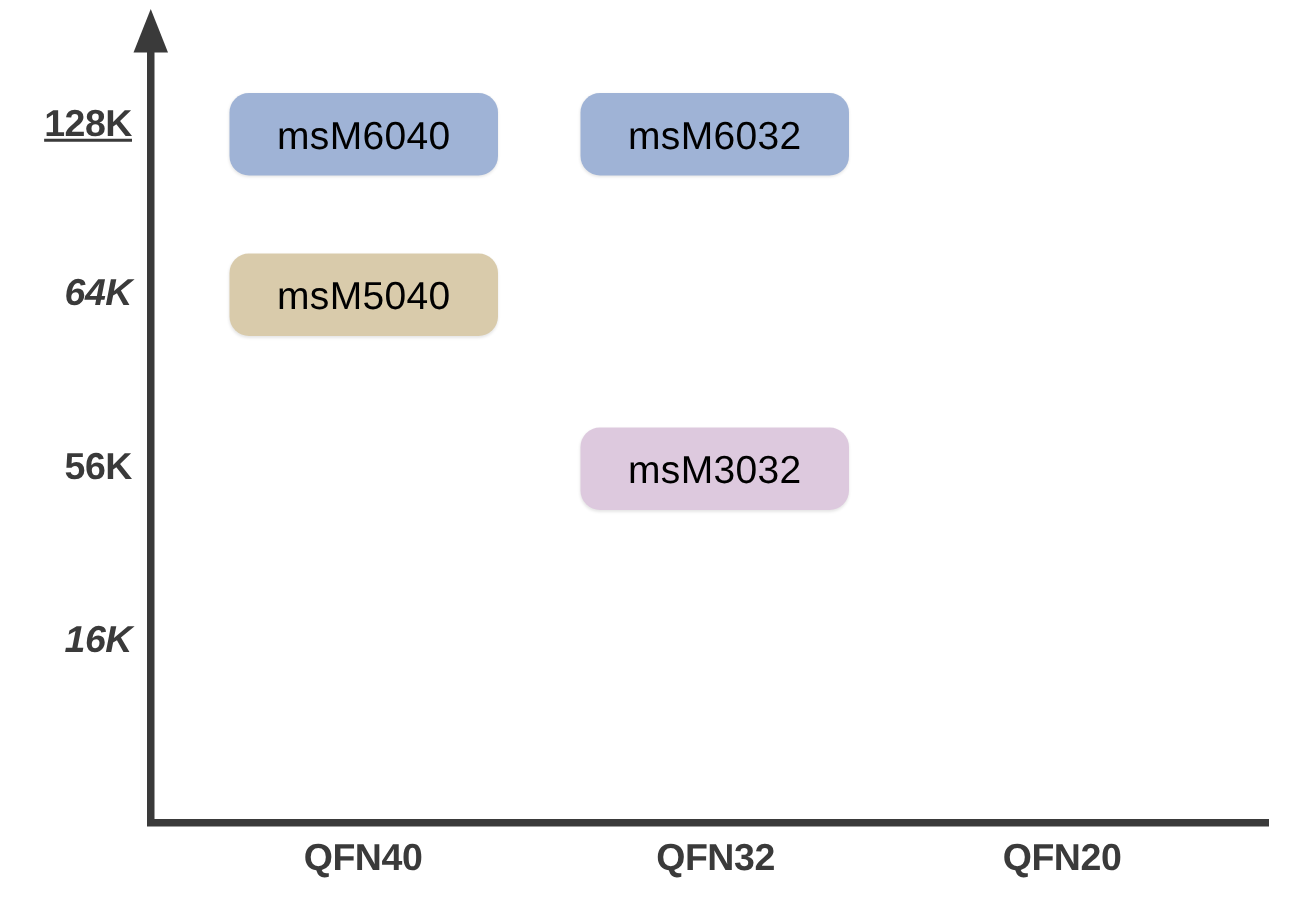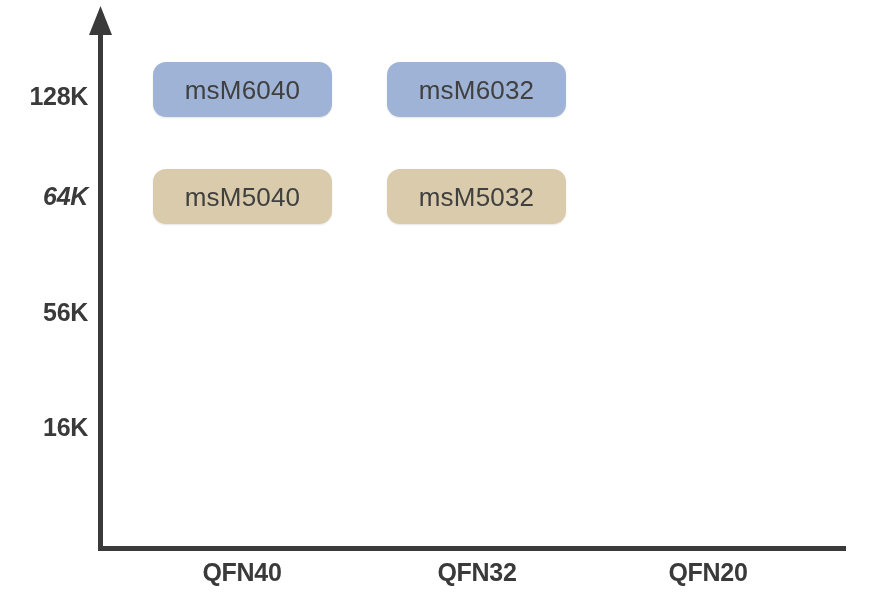--- a/index.html
+++ b/index.html
@@ -86,59 +86,59 @@
     border-radius: 13px;
     display: flex;
     align-items: center;
     justify-content: center;
     box-sizing: border-box;
     box-shadow: 0 1px 2px rgba(0,0,0,0.10);
   }
   .pill-label {
     font-size: 26px;
     font-weight: 500;
-    color: #404040;
+    color: #000000;
     letter-spacing: 0.2px;
     line-height: 1;
     white-space: nowrap;
   }
 </style>
 </head>
 <body>
 
 <div id="chart-root">
 
   <svg id="axes-svg" viewBox="0 0 869 609" width="869" height="609" xmlns="http://www.w3.org/2000/svg">
 
     <line x1="100.5" y1="24" x2="100.5" y2="550" stroke="#3a3a3a" stroke-width="5" stroke-linecap="butt"></line>
 
     <polygon points="100.5,6 112,35 89,35" fill="#3a3a3a"></polygon>
 
     <line x1="98" y1="548.5" x2="846" y2="548.5" stroke="#3a3a3a" stroke-width="5" stroke-linecap="butt"></line>
   </svg>
 
   <div class="y-axis-ticks">
-    <div class="y-tick-label" style="top:96px;">128K</div>
+    <div class="y-tick-label" style="top:83px;text-decoration:underline;">128K</div>
     <div class="y-tick-label" style="top:196px;font-style:italic;">64K</div>
     <div class="y-tick-label" style="top:312px;">56K</div>
-    <div class="y-tick-label" style="top:427px;">16K</div>
+    <div class="y-tick-label" style="top:427px;font-style:italic;">16K</div>
   </div>
 
   <div class="plot-area">
     <div class="pill" style="left:153px; top:62px; background:#9fb3d6;">
       <span class="pill-label">msM6040</span>
     </div>
     <div class="pill" style="left:387px; top:62px; background:#9fb3d6;">
       <span class="pill-label">msM6032</span>
     </div>
     <div class="pill" style="left:153px; top:169px; background:#d9cbab;">
       <span class="pill-label">msM5040</span>
     </div>
-    <div class="pill" style="left:387px; top:169px; background:#d9cbab;">
-      <span class="pill-label">msM5032</span>
+    <div class="pill" style="left:387px; top:285px; background:#ddc9de;">
+      <span class="pill-label">msM3032</span>
     </div>
   </div>
 
   <div class="x-axis-ticks">
     <div class="x-tick-label" style="left:142px;">QFN40</div>
     <div class="x-tick-label" style="left:377px;">QFN32</div>
     <div class="x-tick-label" style="left:608px;">QFN20</div>
   </div>
 
 </div>

